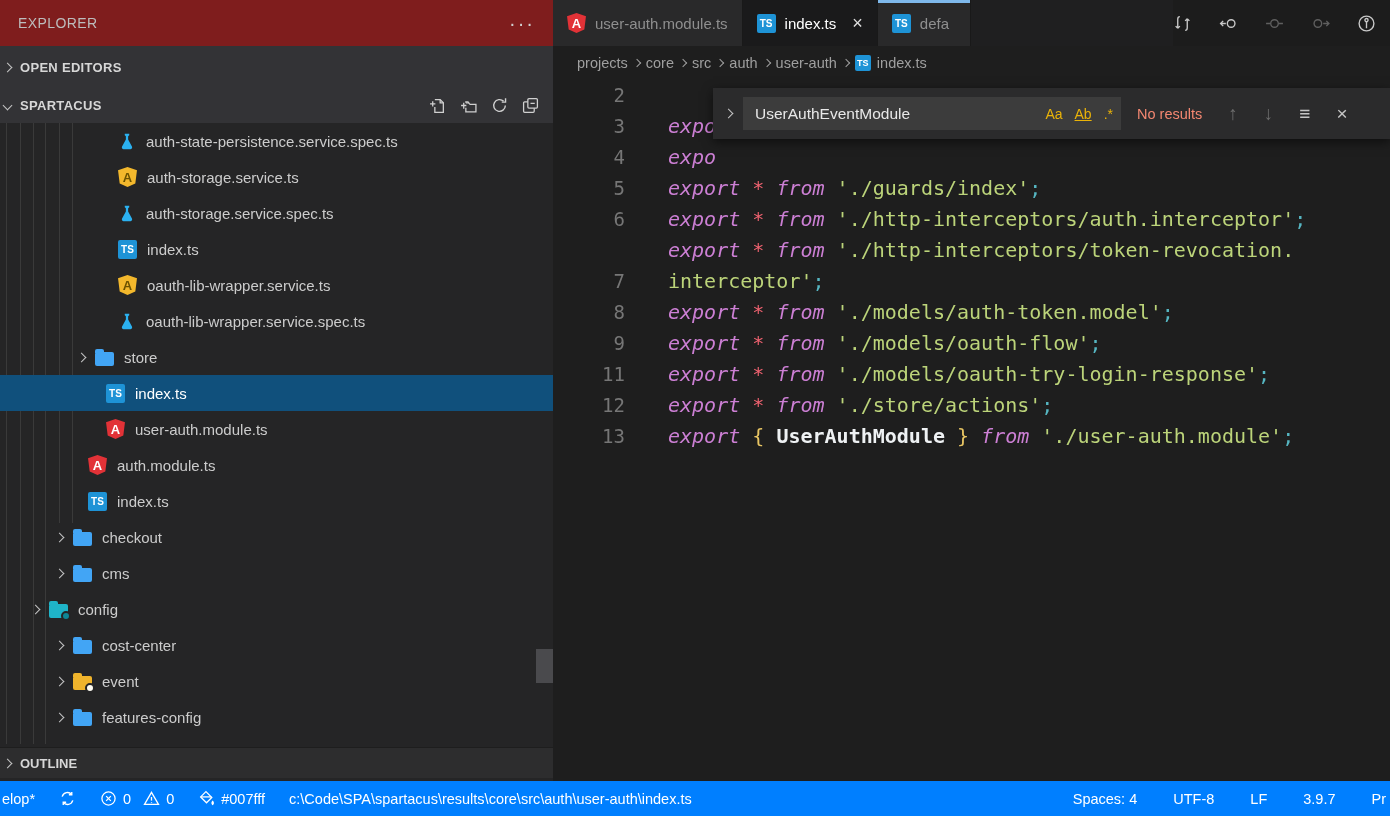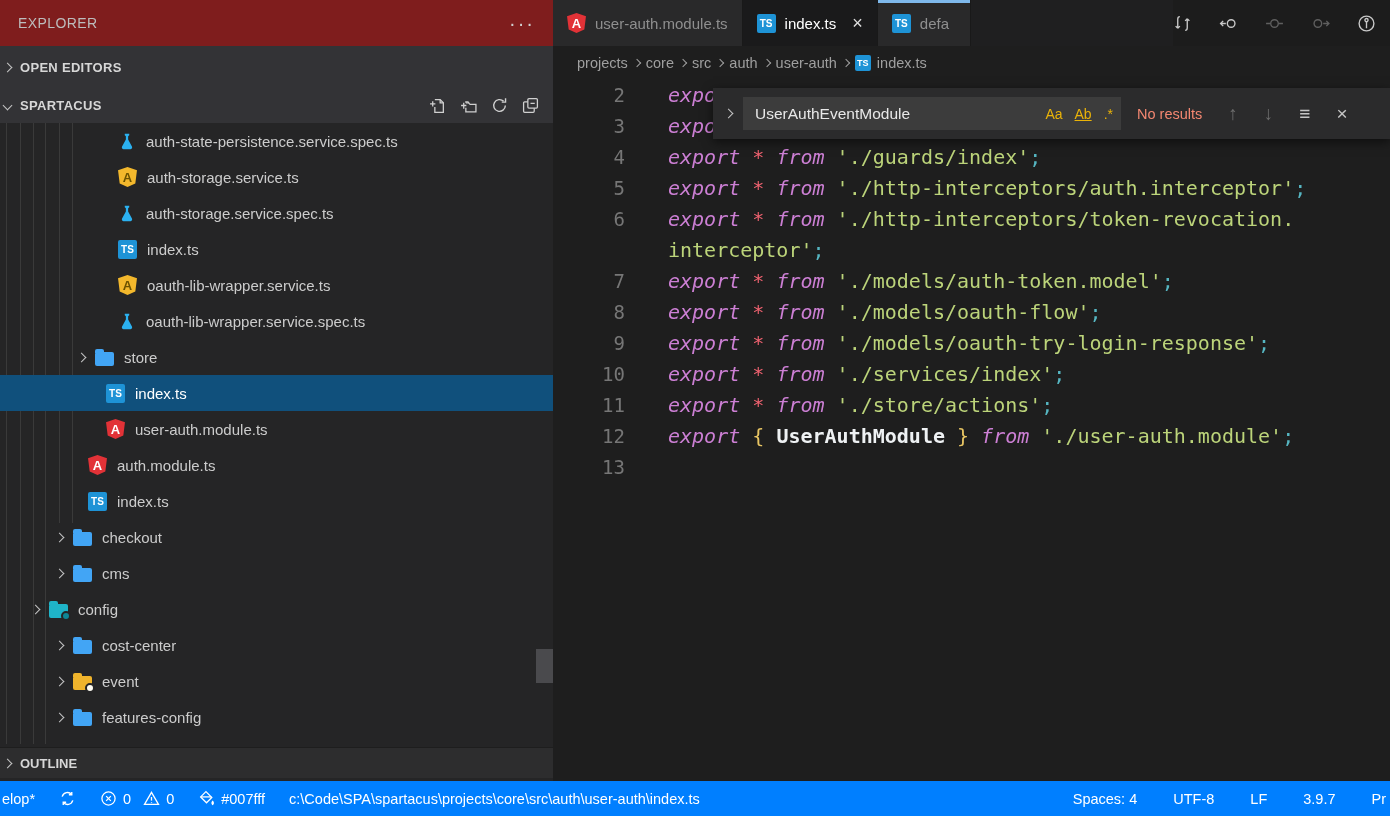--- a/index.html
+++ b/index.html
@@ -70,21 +70,21 @@
     padding-left:24px; color:#9f9f9f; font-size:14.5px; gap:6px; }
   .bc-sep { width:6px; height:6px; border-right:1.4px solid #9f9f9f; border-bottom:1.4px solid #9f9f9f;
     transform:rotate(-45deg); display:inline-block; }
   #breadcrumbs .ic-ts { width:16px; height:16px; font-size:9px; margin:0; }
   .bc-item { cursor:pointer; }
 
   #code { position:absolute; left:0; top:80px; width:837px; height:701px;
     font-family:"DejaVu Sans Mono", monospace; font-size:20px; }
   .cl { display:flex; height:31px; line-height:31px; white-space:pre; }
   .ln { width:72px; text-align:right; color:#767676; flex:none; font-size:19px; }
-  .ct { padding-left:43px; }
+  .ct { padding-left:43px;margin-top:31px; }
   .tk-k { color:#cc7fd4; font-style:italic; }
   .tk-st { color:#ef6270; }
   .tk-s { color:#bcd47a; }
   .tk-sc { color:#56b6c2; }
   .tk-b { color:#e8c563; }
   .tk-c { color:#eef1f3; font-weight:bold; }
   .tk-p { color:#d4d4d4; }
 
   
   #find { position:absolute; left:713px; top:88px; width:677px; height:51px; background:#2b2b2c;
@@ -328,21 +328,20 @@
   <div id="code">
       <div class="cl"><span class="ln">2</span><span class="ct"><span class="tk-k">expo</span></span></div>
       <div class="cl"><span class="ln">3</span><span class="ct"><span class="tk-k">expo</span></span></div>
       <div class="cl"><span class="ln">4</span><span class="ct"><span class="tk-k">export</span><span class="tk-p"> </span><span class="tk-st">*</span><span class="tk-p"> </span><span class="tk-k">from</span><span class="tk-p"> </span><span class="tk-s">'./guards/index'</span><span class="tk-sc">;</span></span></div>
       <div class="cl"><span class="ln">5</span><span class="ct"><span class="tk-k">export</span><span class="tk-p"> </span><span class="tk-st">*</span><span class="tk-p"> </span><span class="tk-k">from</span><span class="tk-p"> </span><span class="tk-s">'./http-interceptors/auth.interceptor'</span><span class="tk-sc">;</span></span></div>
       <div class="cl"><span class="ln">6</span><span class="ct"><span class="tk-k">export</span><span class="tk-p"> </span><span class="tk-st">*</span><span class="tk-p"> </span><span class="tk-k">from</span><span class="tk-p"> </span><span class="tk-s">'./http-interceptors/token-revocation.</span></span></div>
       <div class="cl"><span class="ln"></span><span class="ct"><span class="tk-s">interceptor'</span><span class="tk-sc">;</span></span></div>
       <div class="cl"><span class="ln">7</span><span class="ct"><span class="tk-k">export</span><span class="tk-p"> </span><span class="tk-st">*</span><span class="tk-p"> </span><span class="tk-k">from</span><span class="tk-p"> </span><span class="tk-s">'./models/auth-token.model'</span><span class="tk-sc">;</span></span></div>
       <div class="cl"><span class="ln">8</span><span class="ct"><span class="tk-k">export</span><span class="tk-p"> </span><span class="tk-st">*</span><span class="tk-p"> </span><span class="tk-k">from</span><span class="tk-p"> </span><span class="tk-s">'./models/oauth-flow'</span><span class="tk-sc">;</span></span></div>
       <div class="cl"><span class="ln">9</span><span class="ct"><span class="tk-k">export</span><span class="tk-p"> </span><span class="tk-st">*</span><span class="tk-p"> </span><span class="tk-k">from</span><span class="tk-p"> </span><span class="tk-s">'./models/oauth-try-login-response'</span><span class="tk-sc">;</span></span></div>
-      <div class="cl"><span class="ln">10</span><span class="ct"><span class="tk-k">export</span><span class="tk-p"> </span><span class="tk-st">*</span><span class="tk-p"> </span><span class="tk-k">from</span><span class="tk-p"> </span><span class="tk-s">'./services/index'</span><span class="tk-sc">;</span></span></div>
       <div class="cl"><span class="ln">11</span><span class="ct"><span class="tk-k">export</span><span class="tk-p"> </span><span class="tk-st">*</span><span class="tk-p"> </span><span class="tk-k">from</span><span class="tk-p"> </span><span class="tk-s">'./store/actions'</span><span class="tk-sc">;</span></span></div>
       <div class="cl"><span class="ln">12</span><span class="ct"><span class="tk-k">export</span><span class="tk-p"> </span><span class="tk-b">{</span><span class="tk-p"> </span><span class="tk-c">UserAuthModule</span><span class="tk-p"> </span><span class="tk-b">}</span><span class="tk-p"> </span><span class="tk-k">from</span><span class="tk-p"> </span><span class="tk-s">'./user-auth.module'</span><span class="tk-sc">;</span></span></div>
       <div class="cl"><span class="ln">13</span><span class="ct"></span></div>
     </div>
 </div>
 
 <div id="find">
   <span class="fw-chev">
       <span class="chev" style="transform:rotate(-45deg);"></span>
     </span>
@@ -387,21 +386,21 @@
     </span>
     <span class="st-item">
       <svg width="17" height="17" viewBox="0 0 16 16" fill="none" stroke="#ffffff" stroke-width="1.2">
           <path d="M7.5 1.5l5.5 5.5-5 5-5.5-5.5z"></path>
           <path d="M2.5 6.5h10"></path>
           <path d="M13.8 10.8c.8 1 .8 2.2 0 2.8-.8-.6-.8-1.8 0-2.8z" fill="#ffffff"></path>
         </svg>
       <span>#007fff</span>
     </span>
     <span class="st-item">
-      <span>c:\Code\SPA\spartacus\projects\core\src\auth\user-auth\index.ts</span>
+      <span>c:\Code\SPA\spartacus\results\core\src\auth\user-auth\index.ts</span>
     </span>
   </div>
   <div id="st-right">
       <span class="st-item">Spaces: 4</span>
       <span class="st-item">UTF-8</span>
       <span class="st-item">LF</span>
       <span class="st-item">3.9.7</span>
       <span class="st-item">Pr</span>
     </div>
 </div>

